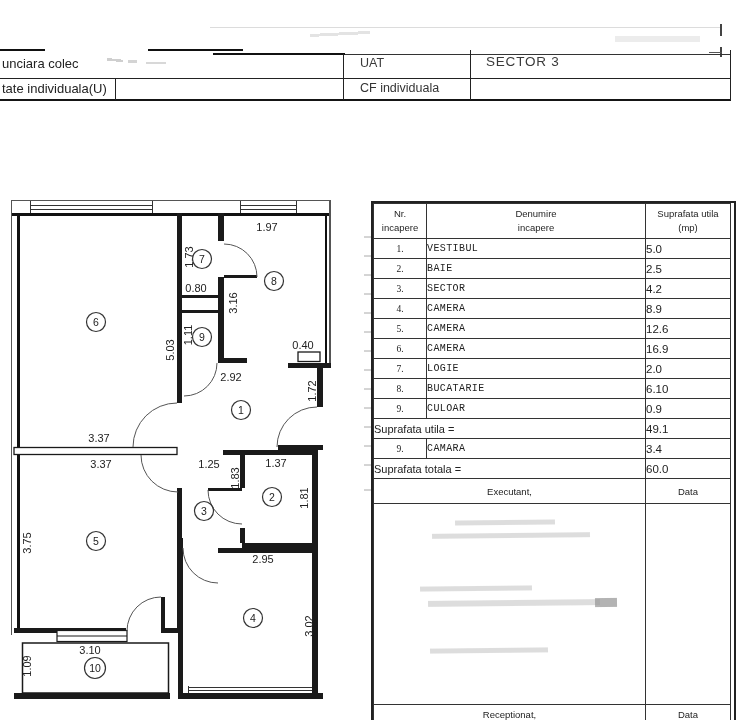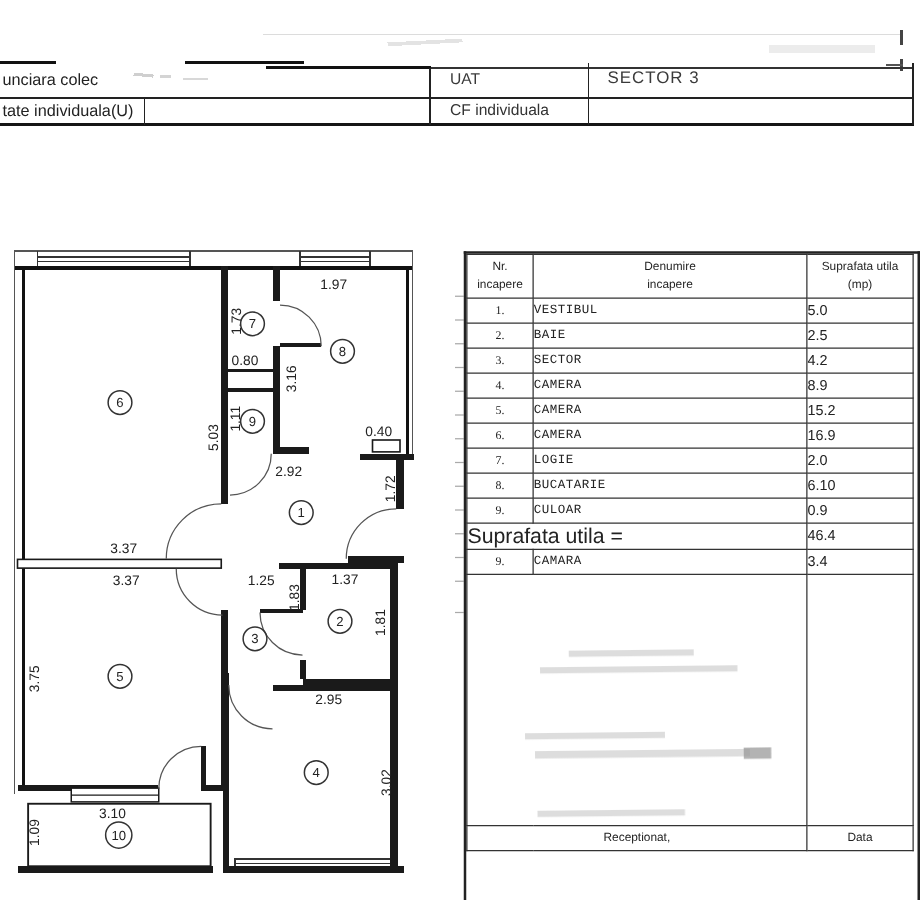--- a/index.html
+++ b/index.html
@@ -10,21 +10,21 @@
   .areas-wrap{position:absolute;left:371px;top:201px;width:361px;height:530px;
       border:2px solid #222;border-bottom:none;background:#fff;}
   table.areas{border-collapse:collapse;table-layout:fixed;width:357px;}
   table.areas td{border:1px solid #333;padding:0;vertical-align:middle;
       overflow:hidden;white-space:nowrap;}
   td.hcell{font-size:9.5px;text-align:center;line-height:1.5;color:#1f1f1f;}
   td.nr{font-family:"Liberation Serif",serif;font-size:9.5px;text-align:center;height:19px;}
   td.nm{font-family:Liberation Mono, monospace;font-size:10px;letter-spacing:.4px;
       padding-left:11px;height:19px;}
   td.ar{font-size:11.5px;height:19px;}
-  td.spanlab{font-size:17px;padding-left:64px;height:19px;}
+  td.spanlab{font-size:11px;padding-left:64px;height:19px;}
   td.siglab{font-size:9.5px;text-align:center;height:24px;}
   td.bigbox{height:200px;border-top:1px solid #333;}
   
   .smudge{position:absolute;background:#bdbdbd;opacity:.5;filter:blur(.6px);
       transform:rotate(-.6deg);}
   .smudge.dark{opacity:.75;background:#9a9a9a;}
 </style>
 </head>
 <body>
 
@@ -250,21 +250,21 @@
     <td class="ar">4.2</td>
         </tr>
   <tr>
     <td class="nr">4.</td>
     <td class="nm">CAMERA</td>
     <td class="ar">8.9</td>
         </tr>
   <tr>
     <td class="nr">5.</td>
     <td class="nm">CAMERA</td>
-    <td class="ar">15.2</td>
+    <td class="ar">12.6</td>
         </tr>
   <tr>
     <td class="nr">6.</td>
     <td class="nm">CAMERA</td>
     <td class="ar">16.9</td>
         </tr>
   <tr>
     <td class="nr">7.</td>
     <td class="nm">LOGIE</td>
     <td class="ar">2.0</td>
@@ -274,26 +274,34 @@
     <td class="nm">BUCATARIE</td>
     <td class="ar">6.10</td>
         </tr>
   <tr>
     <td class="nr">9.</td>
     <td class="nm">CULOAR</td>
     <td class="ar">0.9</td>
         </tr>
   <tr>
     <td class="spanlab" colspan="2">Suprafata utila =</td>
-    <td class="ar">46.4</td>
+    <td class="ar">49.1</td>
         </tr>
   <tr>
     <td class="nr">9.</td>
     <td class="nm">CAMARA</td>
     <td class="ar">3.4</td>
+        </tr>
+  <tr>
+    <td class="spanlab" colspan="2">Suprafata totala =</td>
+    <td class="ar">60.0</td>
+        </tr>
+  <tr>
+    <td class="siglab" colspan="2">Executant,</td>
+    <td class="siglab">Data</td>
         </tr>
   <tr>
     <td class="bigbox" colspan="2"></td>
     <td class="bigbox"></td>
         </tr>
   <tr>
     <td class="siglab" colspan="2" style="height:19px">Receptionat,</td>
     <td class="siglab" style="height:19px">Data</td>
         </tr>
 

